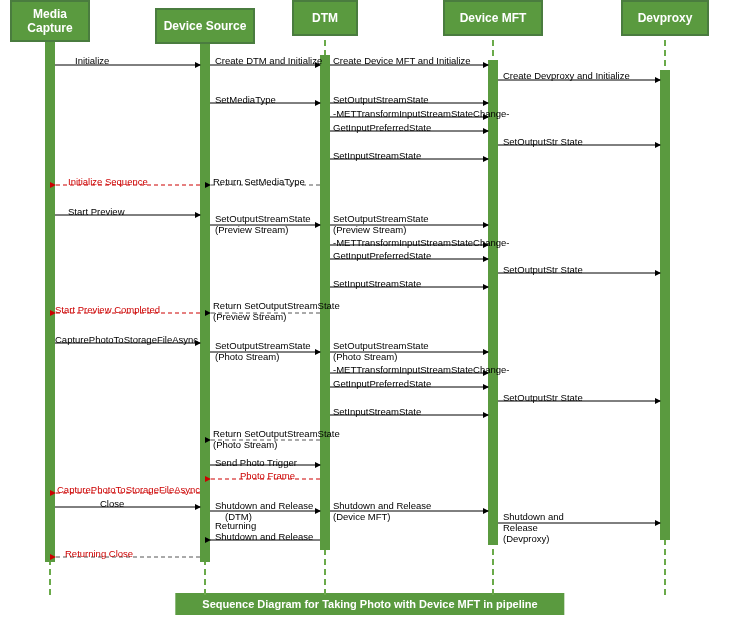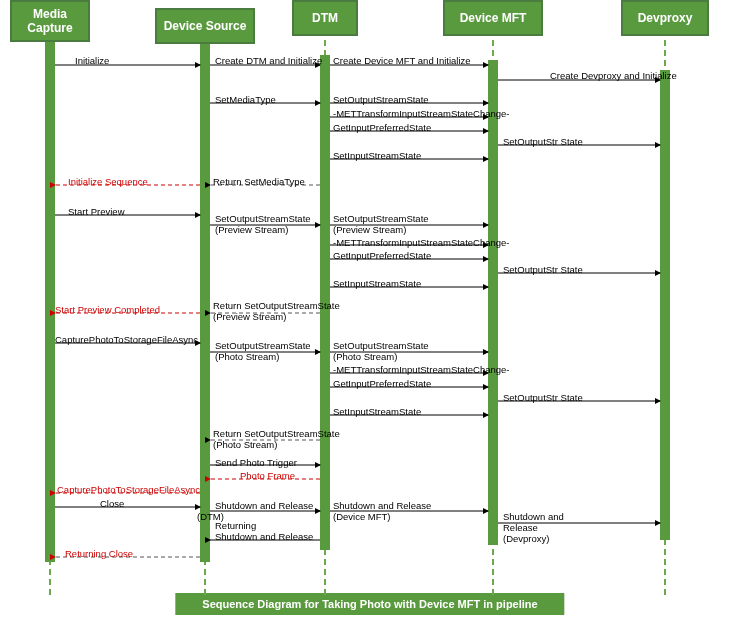--- a/index.html
+++ b/index.html
@@ -205,21 +205,21 @@
     <line x1="498" y1="523" x2="660" y2="523" stroke="#000" stroke-width="1" marker-end="url(#arrowR)"></line>
 
     <line x1="320" y1="540" x2="210" y2="540" stroke="#000" stroke-width="1" marker-end="url(#arrowL)"></line>
 
     <line x1="200" y1="557" x2="55" y2="557" stroke="#555" stroke-width="1" stroke-dasharray="4,3" marker-end="url(#arrowLred)"></line>
   </svg>
 
   <span class="msg-label" style="left:75px; top:55px;">Initialize</span>
   <span class="msg-label" style="left:215px; top:55px;">Create DTM and Initialize</span>
   <span class="msg-label" style="left:333px; top:55px;">Create Device MFT and Initialize</span>
-  <span class="msg-label" style="left:503px; top:70px;margin-left:47px;">Create Devproxy and Initialize</span>
+  <span class="msg-label" style="left:503px; top:70px;">Create Devproxy and Initialize</span>
 
   <span class="msg-label" style="left:215px; top:94px;">SetMediaType</span>
   <span class="msg-label" style="left:333px; top:94px;">SetOutputStreamState</span>
   <span class="msg-label" style="left:333px; top:108px;">-METTransformInputStreamStateChange-</span>
   <span class="msg-label" style="left:333px; top:122px;">GetInputPreferredState</span>
   <span class="msg-label" style="left:503px; top:136px;">SetOutputStr State</span>
   <span class="msg-label" style="left:333px; top:150px;">SetInputStreamState</span>
 
   <span class="msg-label red" style="left:68px; top:176px;">Initialize Sequence</span>
   <span class="msg-label" style="left:213px; top:176px;">Return SetMediaType</span>
@@ -252,21 +252,21 @@
   <span class="msg-label" style="left:213px; top:439px;">(Photo Stream)</span>
 
   <span class="msg-label" style="left:215px; top:457px;">Send Photo Trigger</span>
 
   <span class="msg-label red" style="left:240px; top:470px;">Photo Frame</span>
 
   <span class="msg-label red" style="left:57px; top:484px;">CapturePhotoToStorageFileAsync</span>
 
   <span class="msg-label" style="left:100px; top:498px;">Close</span>
   <span class="msg-label" style="left:215px; top:500px;">Shutdown and Release</span>
-  <span class="msg-label" style="left:197px; top:511px;">(DTM)</span>
+  <span class="msg-label" style="left:225px; top:511px;">(DTM)</span>
   <span class="msg-label" style="left:215px; top:520px;">Returning</span>
   <span class="msg-label" style="left:333px; top:500px;">Shutdown and Release</span>
   <span class="msg-label" style="left:333px; top:511px;">(Device MFT)</span>
   <span class="msg-label" style="left:503px; top:511px;">Shutdown and</span>
   <span class="msg-label" style="left:503px; top:522px;">Release</span>
   <span class="msg-label" style="left:503px; top:533px;">(Devproxy)</span>
   <span class="msg-label" style="left:215px; top:531px;">Shutdown and Release</span>
 
   <span class="msg-label red" style="left:65px; top:548px;">Returning Close</span>
 

